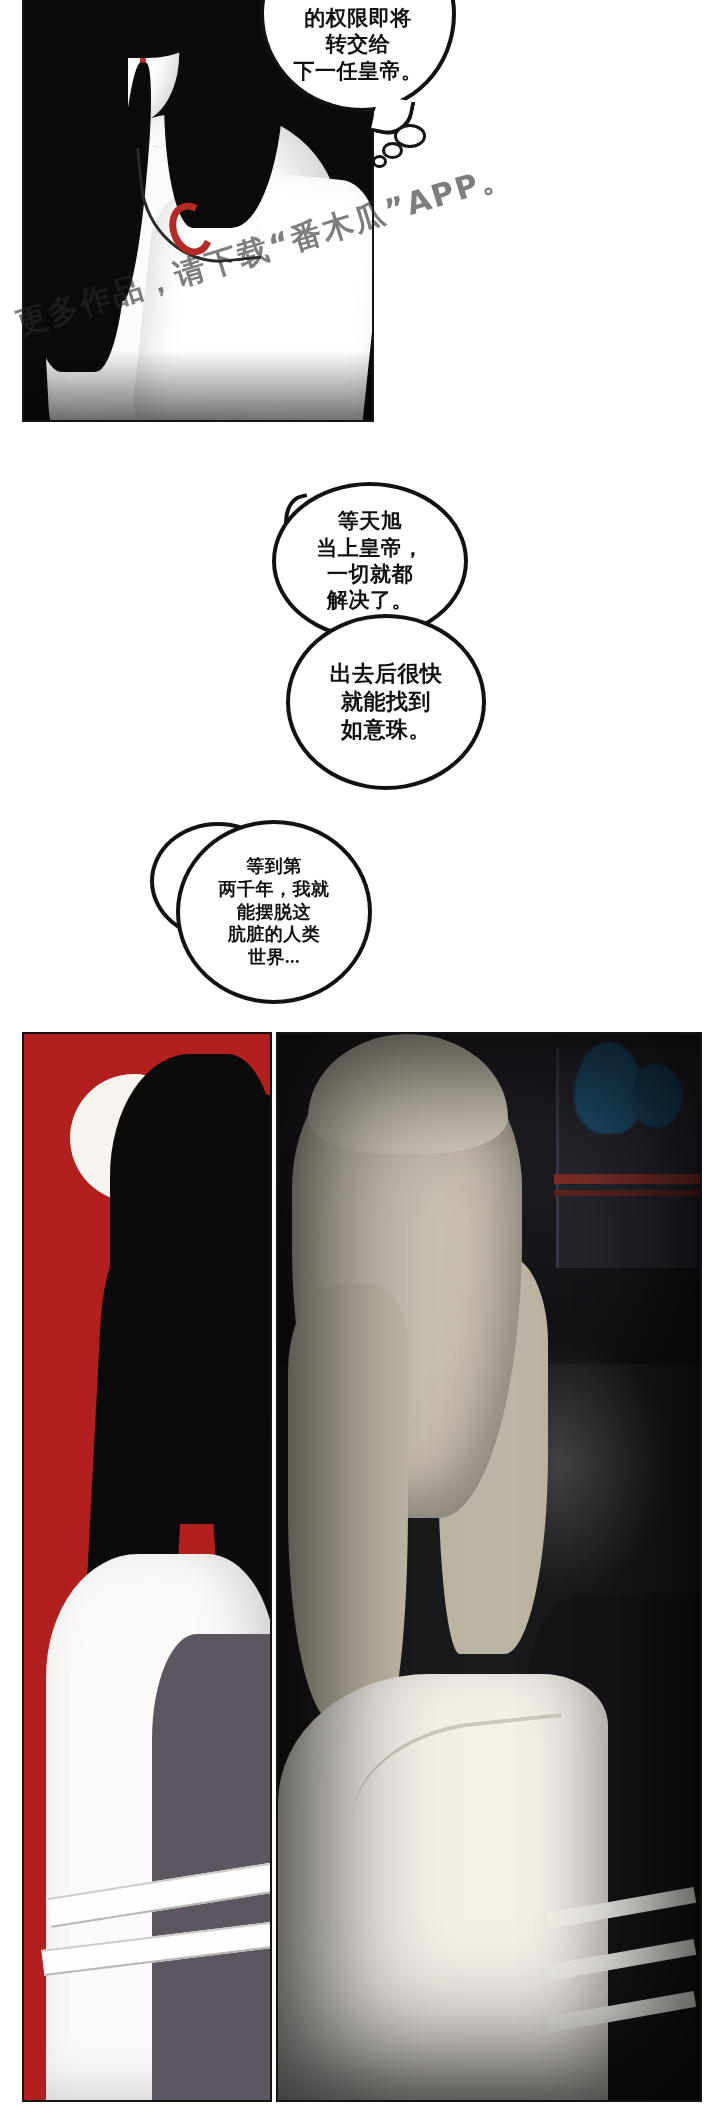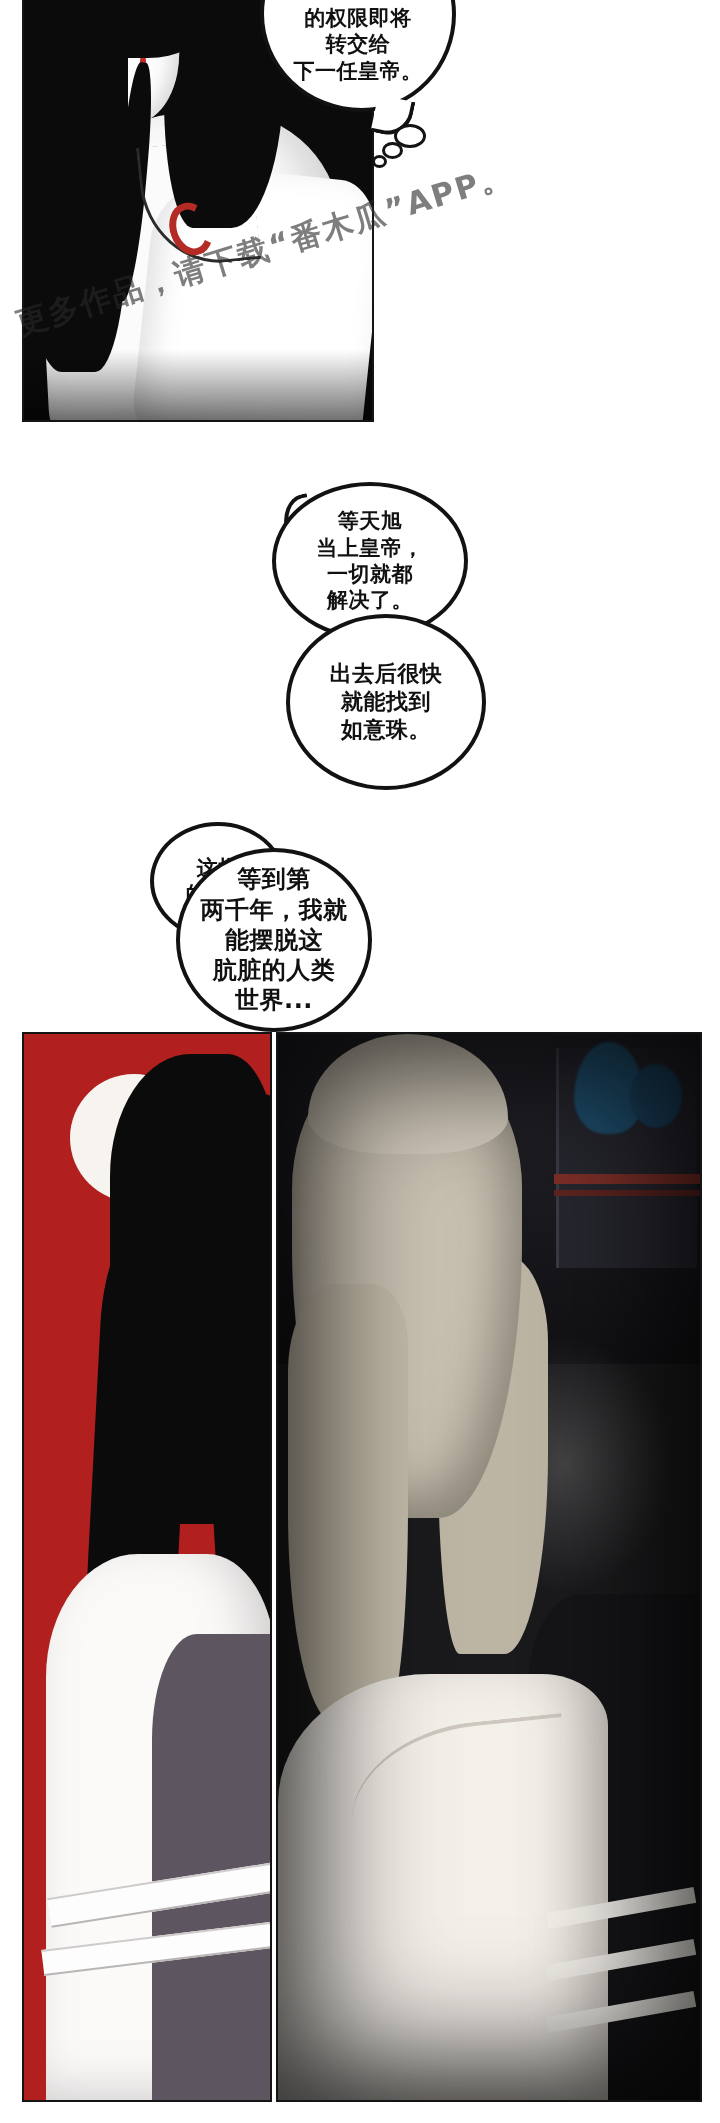--- a/index.html
+++ b/index.html
@@ -240,25 +240,26 @@
     width:30px;height:36px;
     background:#fff;
     border-left:4px solid #121212;
     border-bottom:4px solid #121212;
     border-radius:0 0 0 80%;
     transform:rotate(-16deg);
   }
 
   
   #bub-escape{
-    left:176px; top:848px;
+    left:176px; top:820px;
     width:196px; height:184px;
-    font-size:24px;
+    font-size:18px;
     border-radius:50%;
     z-index:4;
+    font-family:Liberation Serif, serif;
   }
 
   
   .panel2{
     position:absolute;
     left:22px; top:1032px;
     width:246px; height:1066px;
     background:#b11f1f;
     border:2px solid #141414;
     overflow:hidden;

